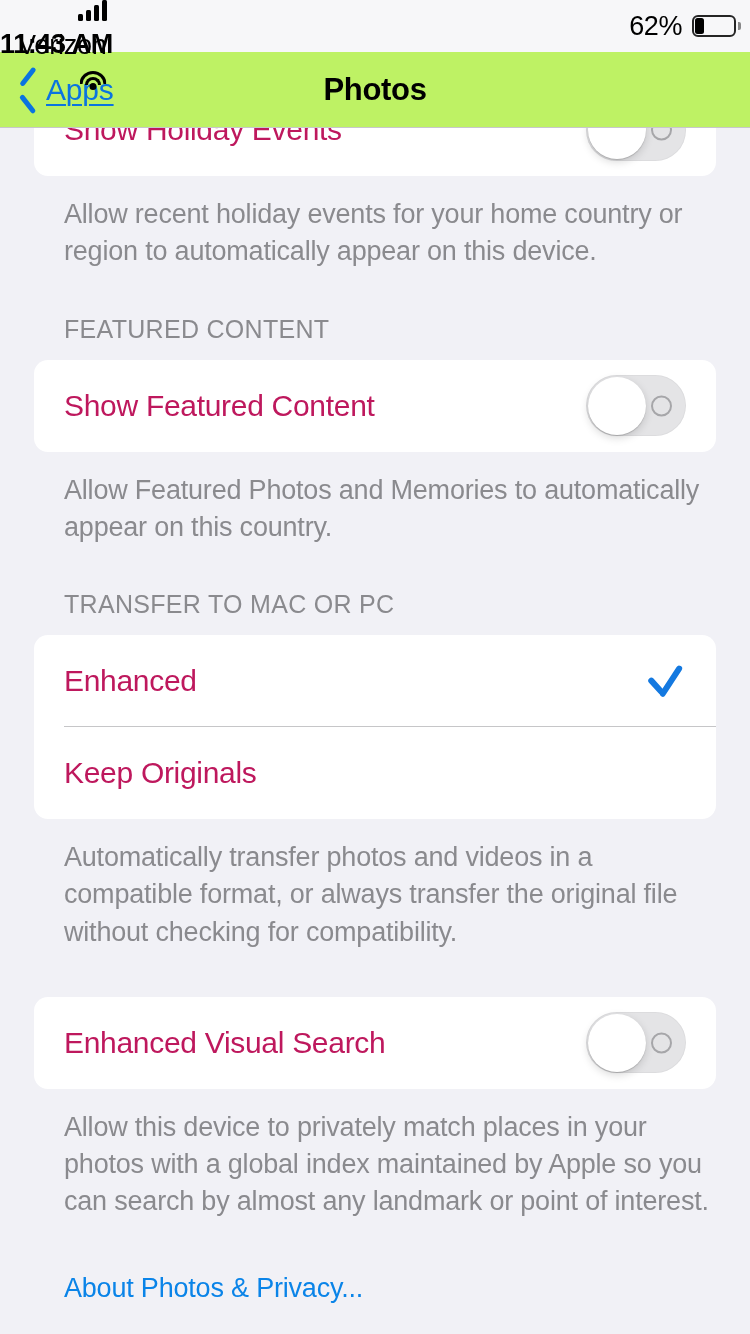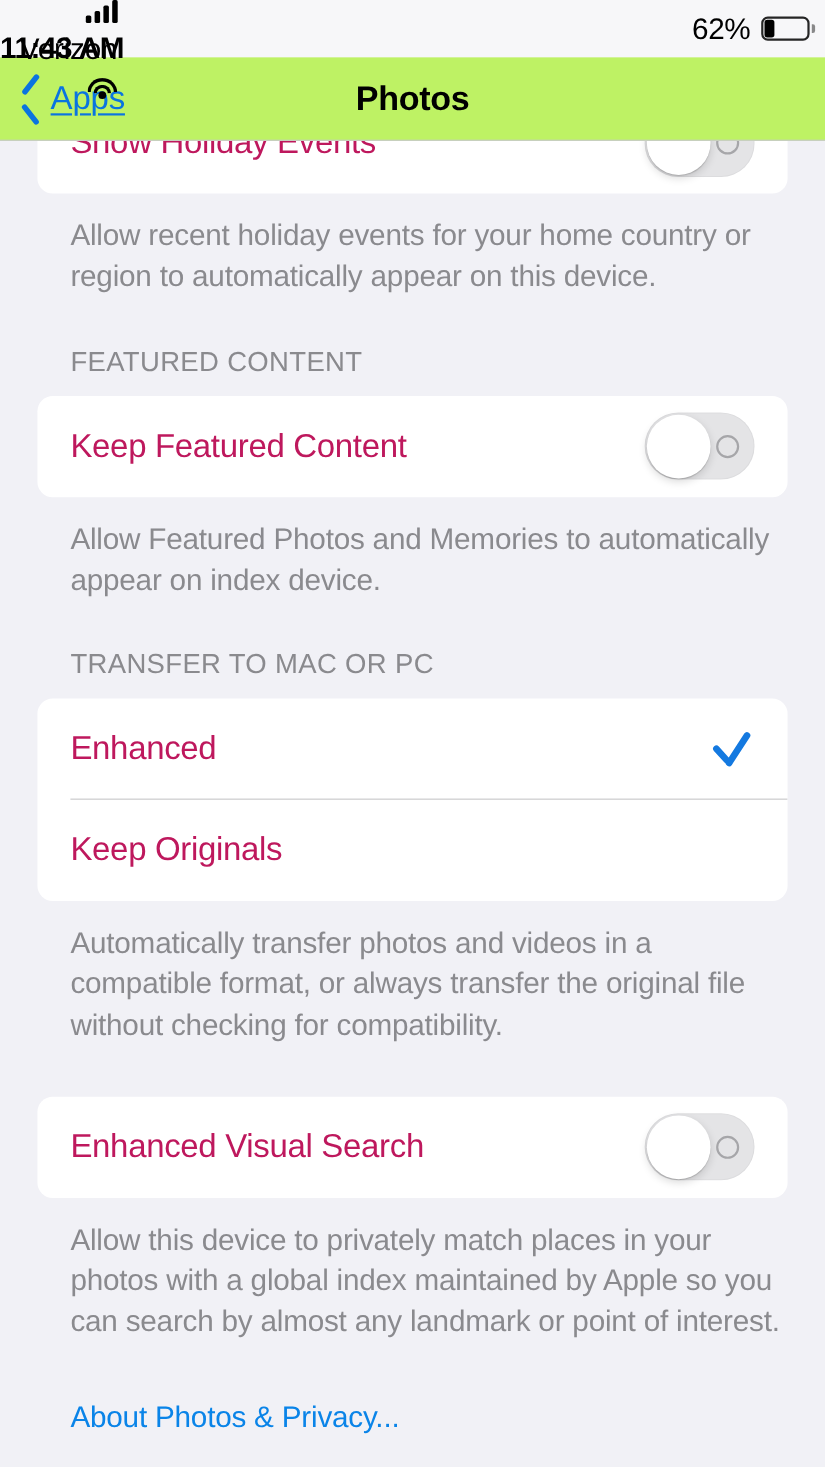--- a/index.html
+++ b/index.html
@@ -188,28 +188,28 @@
             <span class="knob"></span>
               <span class="offmark"></span>
           </span>
         </div>
       </div>
       <div class="footer-text">Allow recent holiday events for your home country or region to automatically appear on this device.</div>
 
       <div class="section-header">FEATURED CONTENT</div>
       <div class="card">
         <div class="row">
-          <span class="row-label">Keep Featured Content</span>
+          <span class="row-label">Show Featured Content</span>
           <span class="toggle">
             <span class="knob"></span>
               <span class="offmark"></span>
           </span>
         </div>
       </div>
-      <div class="footer-text">Allow Featured Photos and Memories to automatically appear on index device.</div>
+      <div class="footer-text">Allow Featured Photos and Memories to automatically appear on this country.</div>
 
       <div class="section-header">TRANSFER TO MAC OR PC</div>
       <div class="card">
         <div class="row">
           <span class="row-label">Enhanced</span>
           <span class="check"></span>
           <span class="sep"></span>
         </div>
         <div class="row">
           <span class="row-label">Keep Originals</span>

